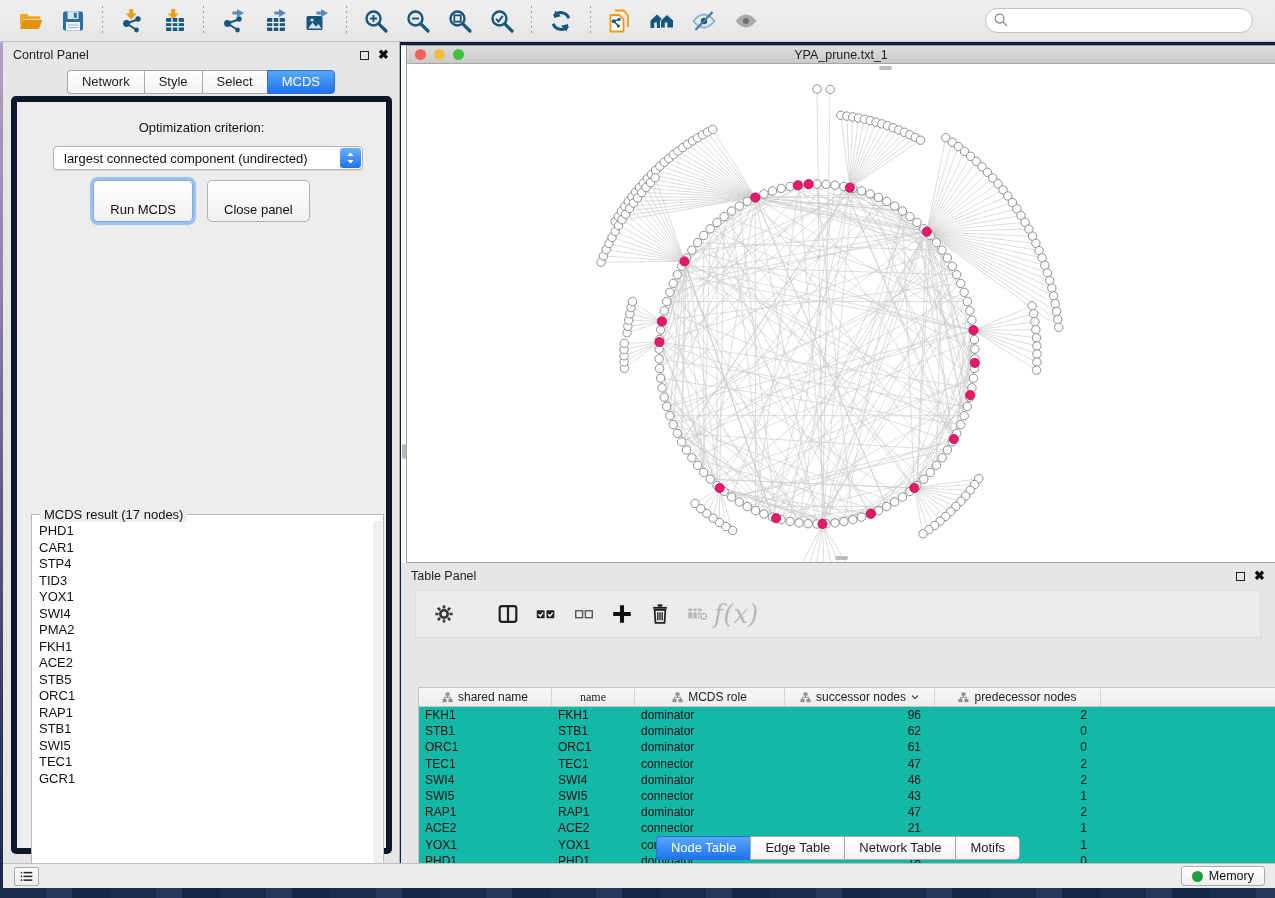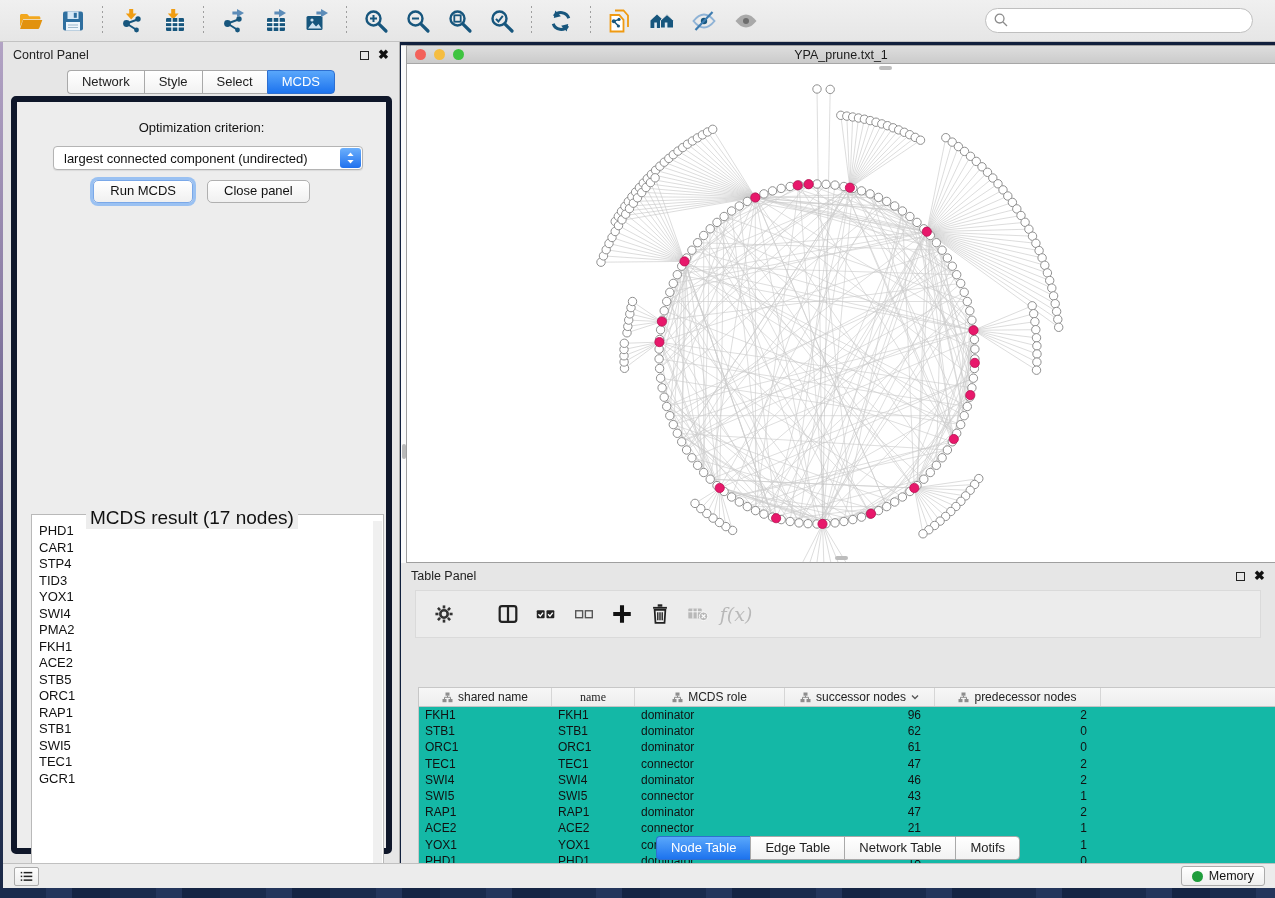--- a/index.html
+++ b/index.html
@@ -48,27 +48,27 @@
     background:#ededed; border:6px solid #0f172a; border-radius:5px; }
   #opt-label { text-align:center; margin-top:18px; font-size:13px; color:#111; }
   #criterion { position:absolute; left:36px; top:44px; width:310px; height:24px; background:#fff;
     border:1px solid #b4b4b4; border-radius:4px; display:flex; align-items:center; font-size:13px; color:#111;
     padding-left:10px; box-shadow:0 1px 1px rgba(0,0,0,.08); }
   #criterion .stepper { position:absolute; right:1px; top:1px; width:21px; height:20px; border-radius:3px;
     background:linear-gradient(#6cb0fc,#2071ee); display:flex; flex-direction:column; align-items:center; justify-content:center; }
   #criterion .stepper svg { width:11px; height:18px; }
   .btn-row { position:absolute; top:78px; left:0; width:100%; display:flex; justify-content:center; gap:14px; }
   .mac-btn { font-size:13px; color:#111; background:linear-gradient(#ffffff,#f0f0f0);
-    border:1px solid #b0b0b0; border-radius:5px; padding:2px 16px 4px; }
+    border:1px solid #b0b0b0; border-radius:5px; padding:21px 16px 4px; }
   .mac-btn.focused { box-shadow:0 0 0 3px rgba(86,157,245,.55); border-color:#7aa8e8; }
 
   #mcds-box { position:absolute; left:14px; top:412px; width:353px; height:372px;
     background:#fff; border:1px solid #b9b9b9; }
   #mcds-legend { position:absolute; left:8px; top:-8px; background:#ededed; padding:0 4px;
-    font-size:19px; color:#111;margin-left:46px; }
+    font-size:13px; color:#111; }
   #mcds-list { position:absolute; left:1px; top:8px; right:10px; bottom:1px; overflow:hidden; }
   #mcds-list div { font-size:13px; color:#111; padding:1px 0 1px 6px; line-height:14.5px; }
   #mcds-scroll { position:absolute; right:1px; top:6px; width:9px; bottom:1px; background:#f0f0f0; }
 
   
   #net-vscroll { position:absolute; left:401px; top:45px; width:5px; height:518px; background:#fafafa; border-top:1px solid #c9c9c9;}
   #net-vthumb { position:absolute; left:0.5px; top:398px; width:4px; height:15px; background:#b9b9b9; border-radius:2px; }
   #network-window { position:absolute; left:406px; top:45px; width:869px; height:518px; background:#fff;
     border:1px solid #9f9f9f; border-right:none; }
   #net-titlebar { height:18px; background:linear-gradient(#dedede,#cbcbcb); border-bottom:1px solid #a7a7a7;
@@ -78,21 +78,21 @@
   #net-canvas { position:relative; width:867px; height:498px; background:#fff; }
   .hthumb { position:absolute; width:13px; height:4px; background:#bdbdbd; border-radius:2px; }
 
   
   #table-panel { position:absolute; left:401px; top:563px; width:874px; height:300px; background:#e6e6e6; }
   #tp-toolbar { position:absolute; left:14px; top:27px; right:14px; height:48px; background:#ececec;
     border:1px solid #dadada; display:flex; align-items:center; padding-left:12px; }
   .tpicon { width:32px; height:30px; display:flex; align-items:center; justify-content:center; margin-right:6px; }
   .tpicon svg { width:24px; height:24px; }
   .tpicon.gap { margin-right:32px; }
-  .fx { font-family:"DejaVu Serif", serif; font-style:italic; font-size:19px; color:#b3b3b3; }
+  .fx { font-family:"DejaVu Serif", serif; font-style:italic; font-size:26px; color:#b3b3b3; }
 
   #node-table { position:absolute; left:17px; top:80px; width:952px; height:185px; background:#14b8a6;
     border:1px solid #c7c7c7;margin-top:44px; }
   #tbl-header { display:flex; height:19px; background:linear-gradient(#f7f7f7,#eeeeee); border-bottom:1px solid #c4c4c4; }
   .th { display:flex; align-items:center; justify-content:center; gap:5px; font-size:12px; color:#222;
     border-right:1px solid #d6d6d6; overflow:hidden; }
   .th svg.tree { width:11px; height:11px; flex:none; }
   .th .chev { width:8px; height:8px; }
   .tbl-body { position:absolute; left:0; top:19px; right:14px; bottom:0; overflow:hidden; }
   .tr { display:flex; height:16.2px; }

